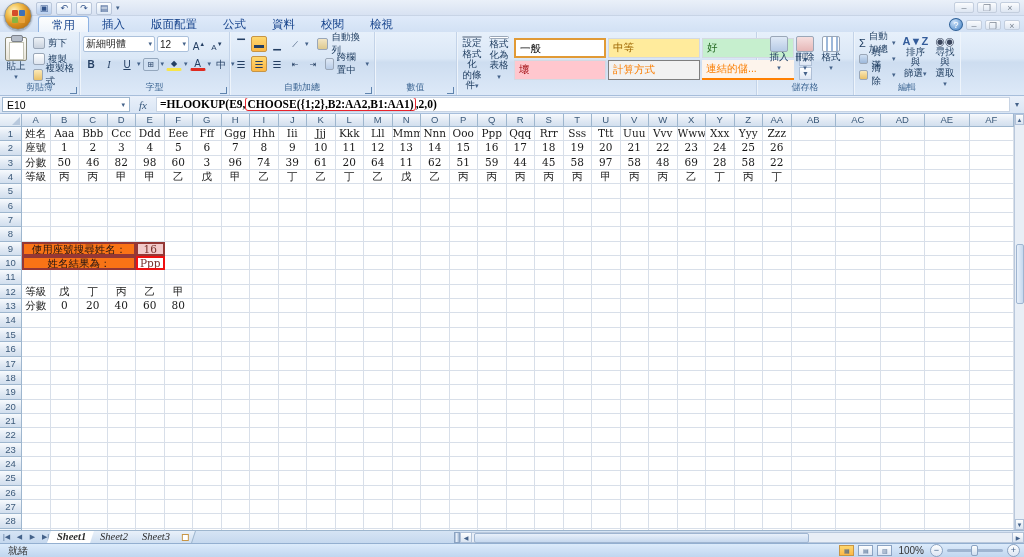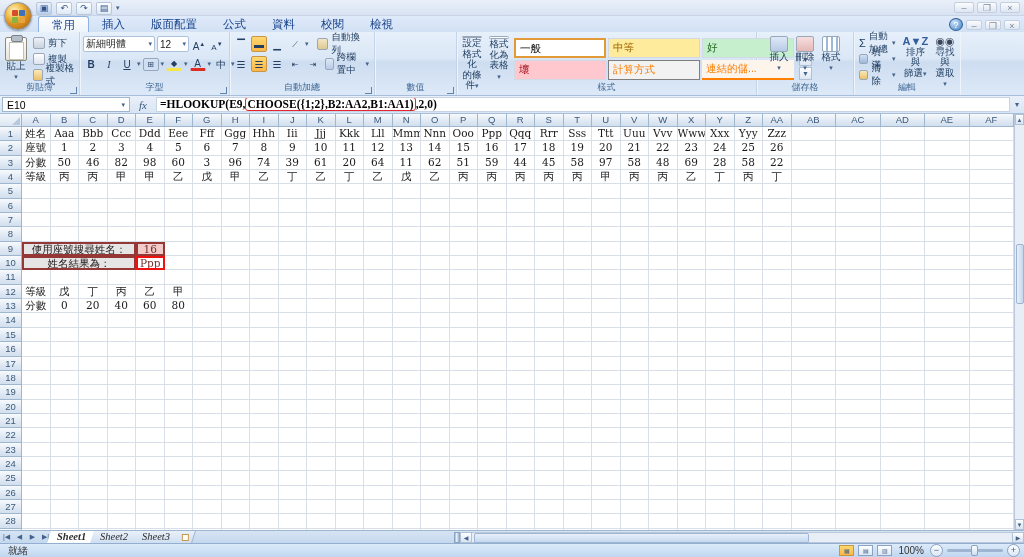--- a/index.html
+++ b/index.html
@@ -68,21 +68,21 @@
 
   
   .sheet-area { position:absolute; top:114px; left:0; width:1024px; height:416px; background:#fff; overflow:hidden; }
   .grid-row { display:flex; height:14.35px; }
   .grid-row.head { height:13px; }
   .corner { width:22px; background:linear-gradient(#f4f8fc,#dce6f2); border-right:1px solid #9eb6ce; border-bottom:1px solid #9eb6ce; position:relative; }
   .corner:after { content:""; position:absolute; right:1px; bottom:1px; border-left:8px solid transparent; border-bottom:8px solid #b8c9dd; }
   .col-head, .row-head { background:linear-gradient(#f7fafd,#dfe8f3 60%,#d2dfee); border-right:1px solid #9eb6ce; border-bottom:1px solid #9eb6ce; font-size:9.5px; color:#3c5a7a; text-align:center; line-height:12px; }
   .row-head { width:22px; line-height:13.5px; }
   .cell { border-right:1px solid #d8dfe9; border-bottom:1px solid #d8dfe9; font-family:"DejaVu Serif","Liberation Serif",serif; font-size:10.5px; color:#1a1a1a; text-align:center; line-height:13px; overflow:hidden; white-space:nowrap; }
-  .merged-pink { background:#e5e5e5; border:2px solid #953735; color:#201414; line-height:11px; }
+  .merged-pink { background:#f97316; border:2px solid #953735; color:#201414; line-height:11px; }
   .pink-val { background:#f2caca; border:2px solid #953735; color:#77302b; line-height:11px; }
   .active-red { border:2px solid #ee1111; color:#77302b; line-height:11px; }
   .vscroll { position:absolute; right:0; top:0; width:10px; height:416px; background:#e8eef6; border-left:1px solid #b9c8dc; }
   .vscroll .arr { height:11px; font-size:6px; text-align:center; line-height:11px; color:#44628a; background:linear-gradient(#fdfefe,#d8e3f1); border:1px solid #b0c1d8; }
   .vthumb { position:absolute; left:1px; top:130px; width:8px; height:60px; background:linear-gradient(90deg,#e8f0fa,#c6d8ee); border:1px solid #9fb5d1; border-radius:2px; }
 
   
   .tabsrow { position:absolute; top:530px; left:0; width:1024px; height:13px; background:linear-gradient(#d6e4f4,#c5d8ee); border-top:1px solid #9eb6ce; display:flex; align-items:stretch; font-size:10px; }
   .navbtns { display:flex; }
   .navbtn { width:13px; text-align:center; font-size:7px; line-height:12px; color:#44628a; }
@@ -268,21 +268,20 @@
           <div class="gcell g-bad">壞</div>
           <div class="gcell g-calc">計算方式</div>
           <div class="gcell g-linked">連結的儲...</div>
         </div>
         <div class="gal-scroll">
           <div>▲</div>
           <div>▼</div>
           <div>▼</div>
         </div>
       </div>
-      <div class="glabel"><span>樣式</span></div>
     </div>
 
     <div class="rgroup" style="width:97px">
       <div class="gbody" style="display:flex;gap:3px;justify-content:center">
         <div class="bigbtn">
           <span class="mini-icon" style="width:18px;height:16px;background:linear-gradient(#dfe9f6,#b7cbe6)"></span>
           <span>插入</span>
             <span class="dn">▾</span>
         </div>
         <div class="bigbtn">

